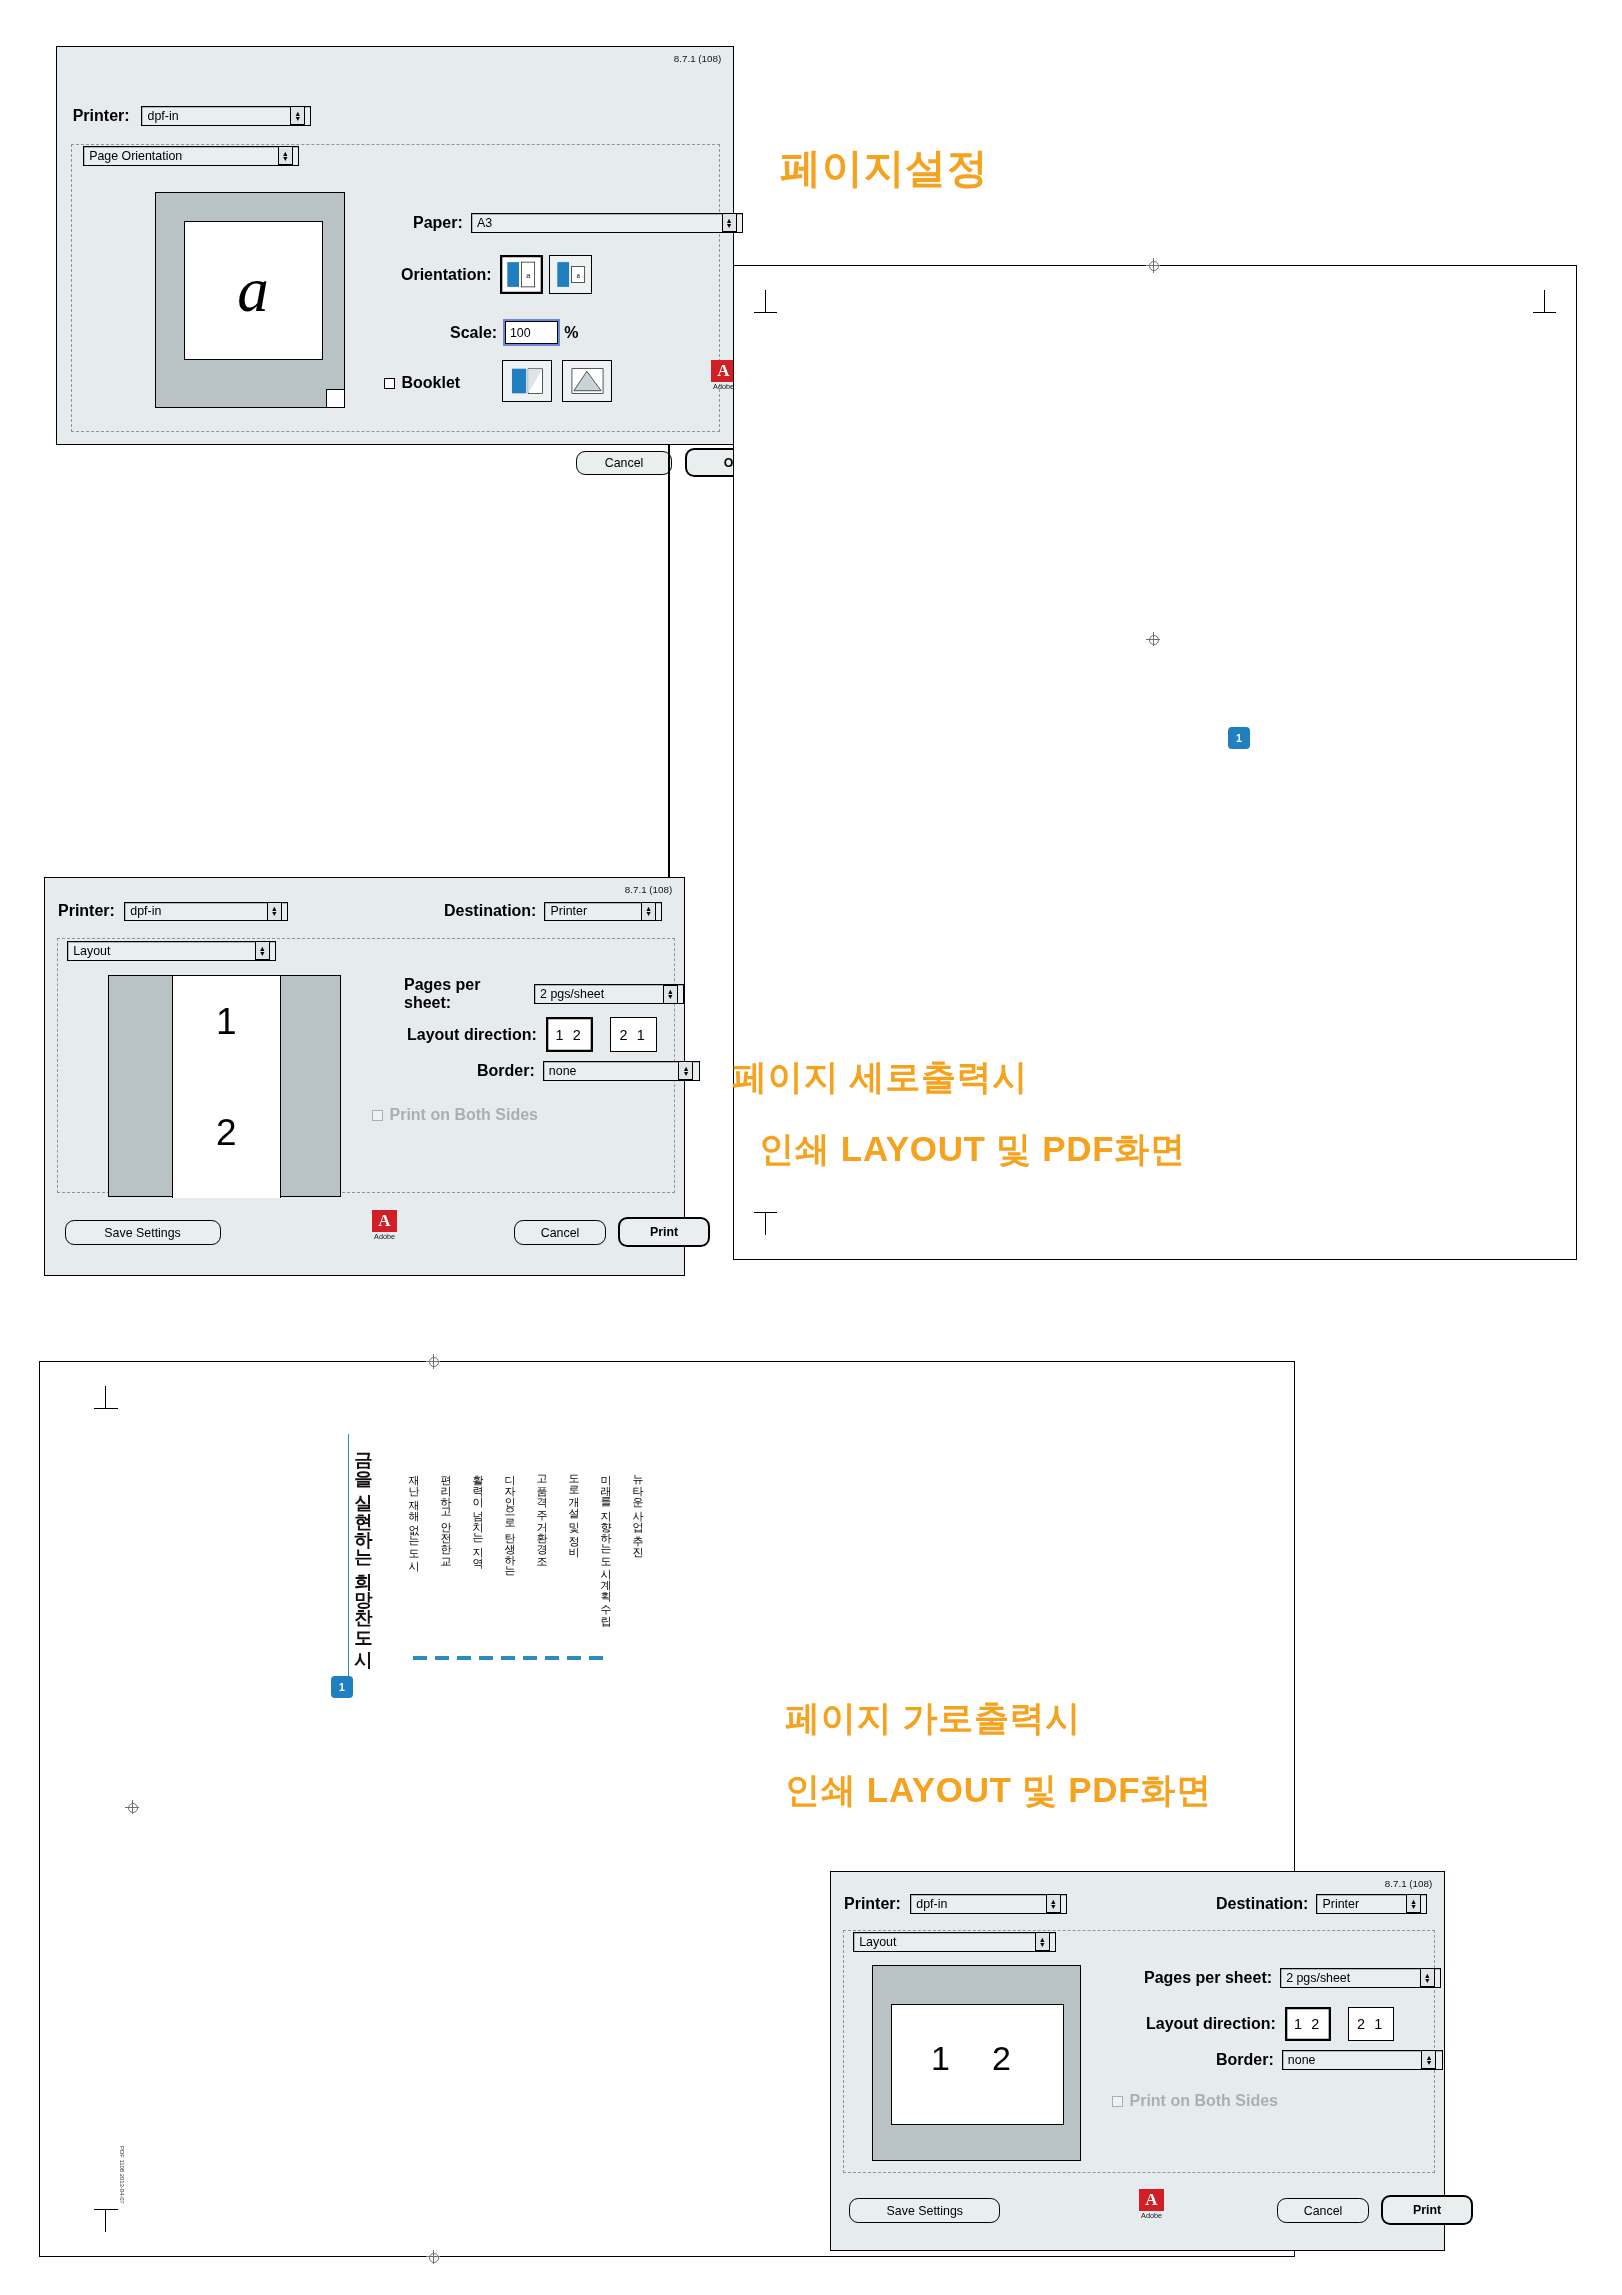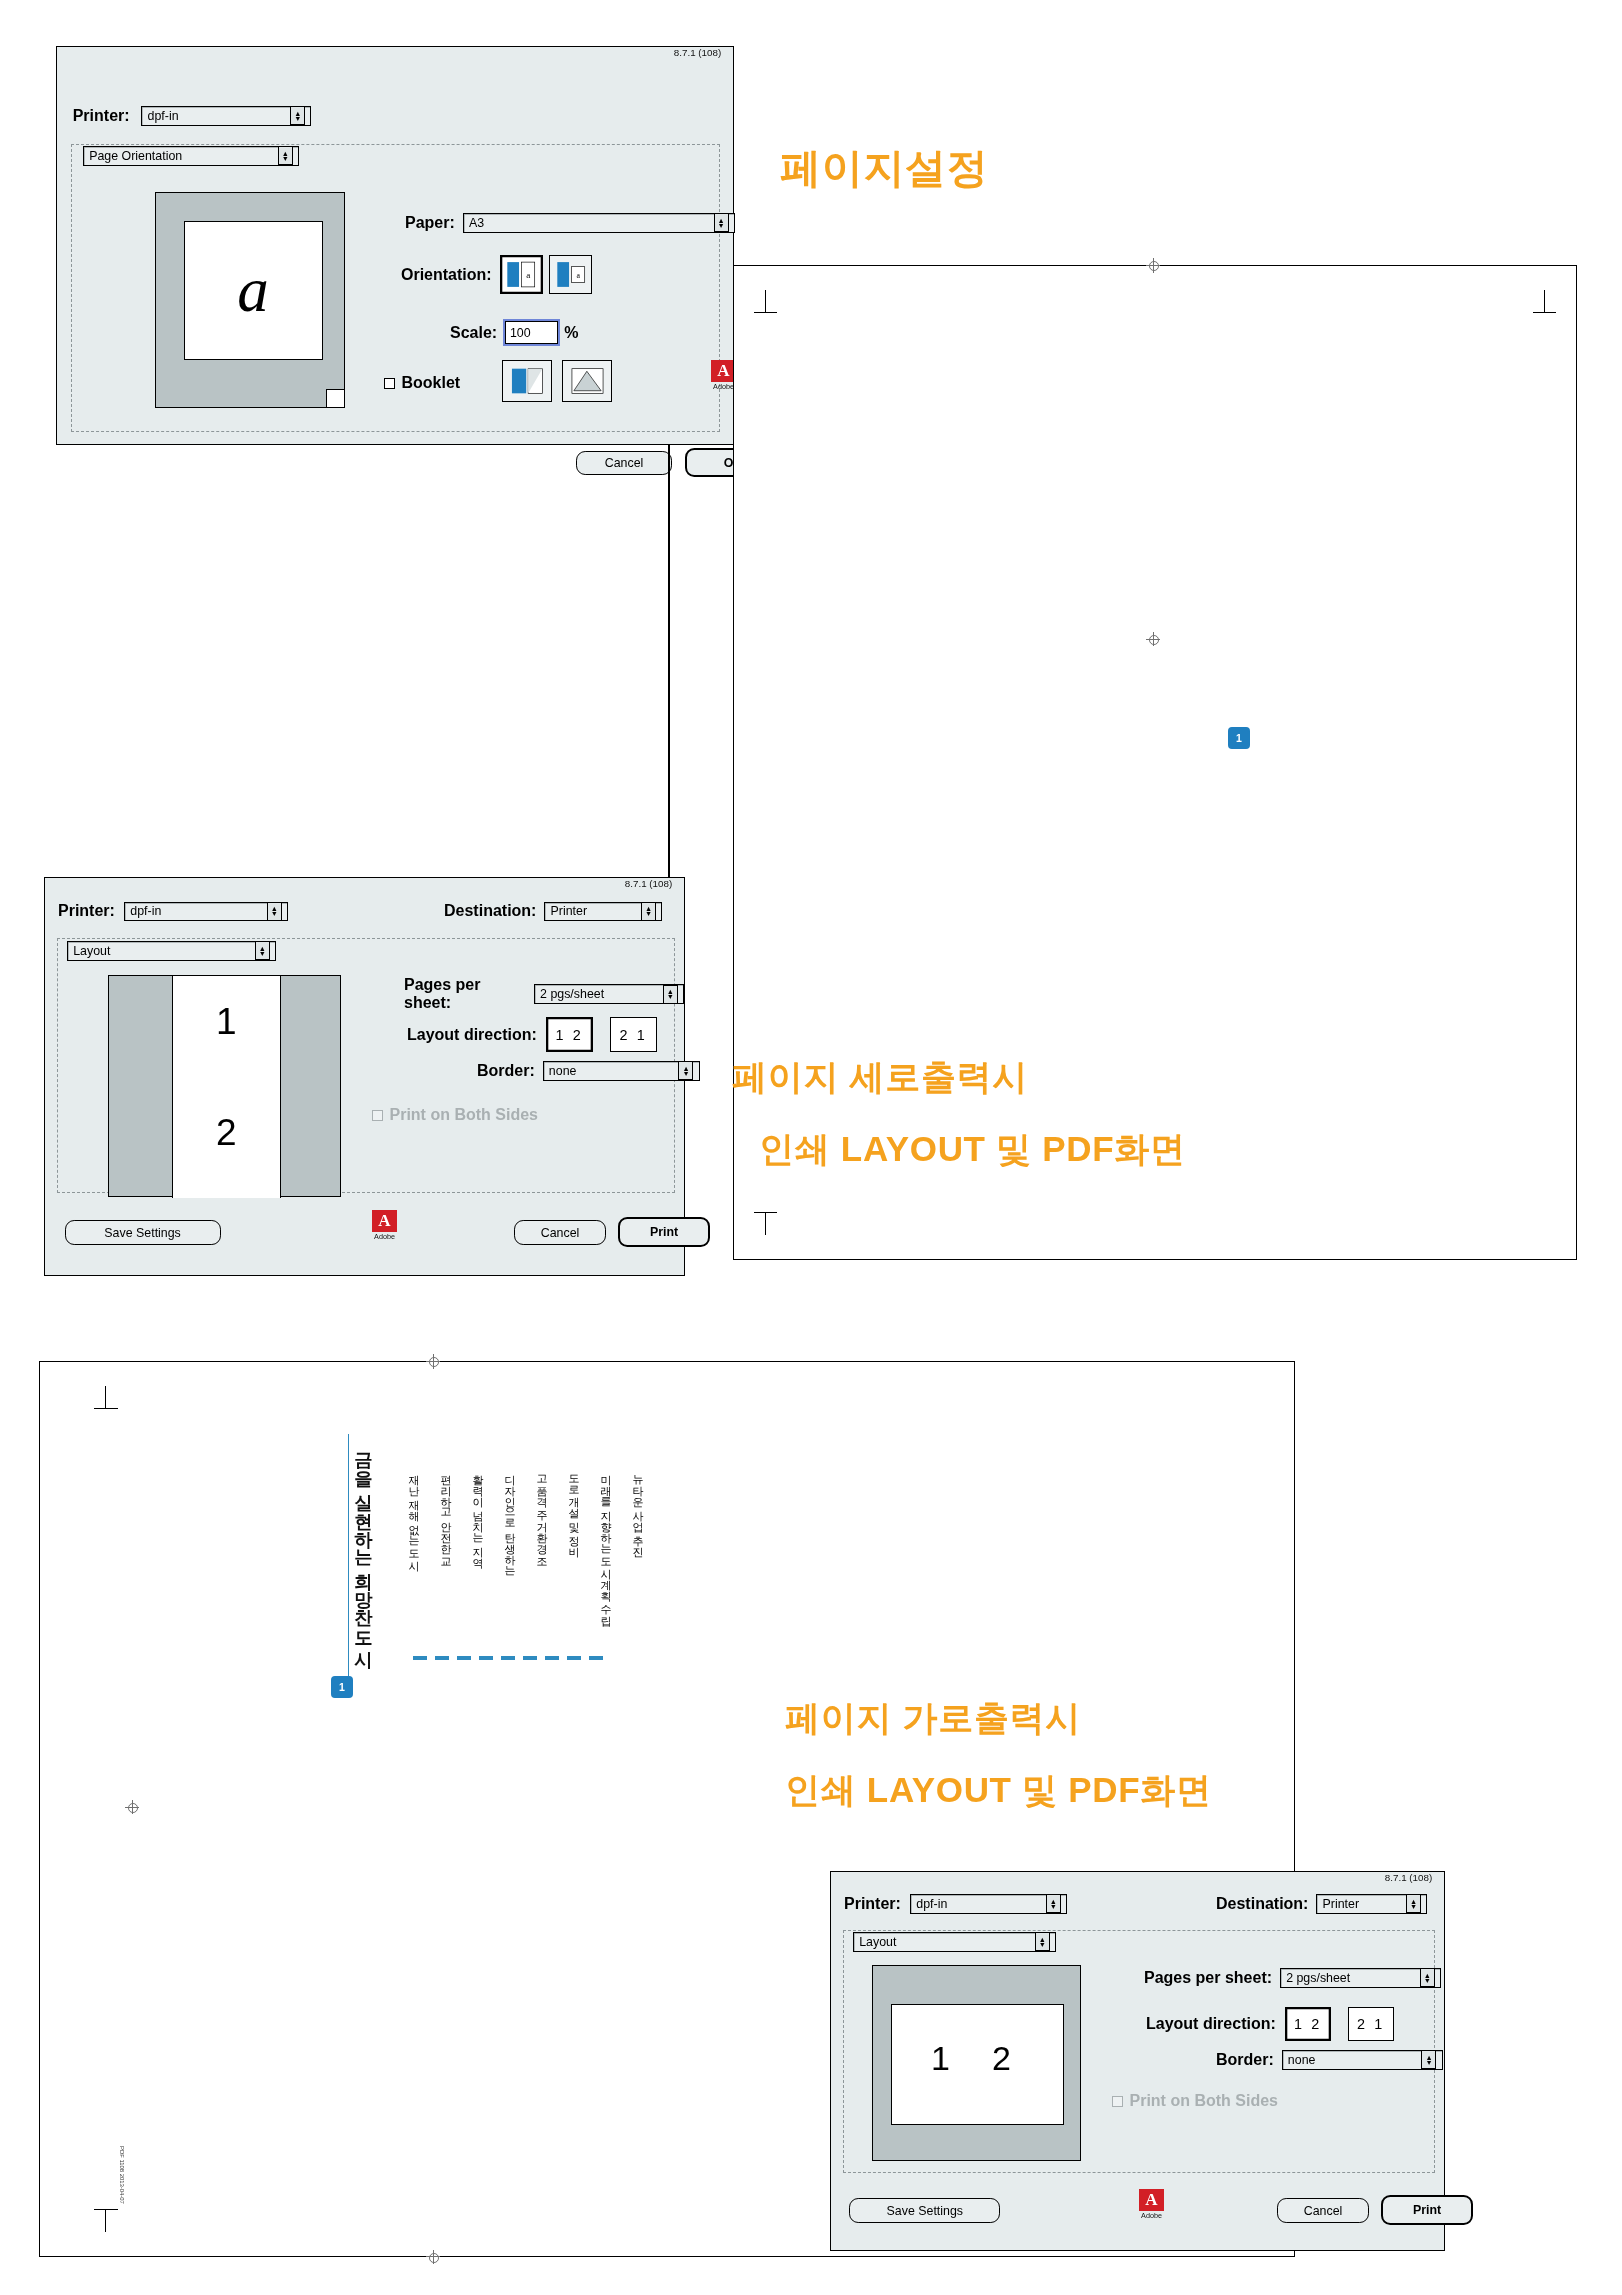--- a/index.html
+++ b/index.html
@@ -1,20 +1,20 @@
 <!DOCTYPE html>
 <html style="font-size:10.5px"><head>
 <meta charset="utf-8">
 <style>
   html,body{margin:0;padding:0;background:#ffffff;}
   body{width:1623px;height:2295px;position:relative;font-family:"Liberation Sans",sans-serif;color:#000;}
 
   
   .dialog{position:absolute;background:#e6eced;border:0.7px solid #000;box-sizing:border-box;}
-  .dlg-ver{font-size:9.8px;position:absolute;right:11.8px;top:0;color:#111;}
+  .dlg-ver{font-size:9.8px;position:absolute;right:11.8px;top:6px;color:#111;}
   .row{display:flex;align-items:center;}
   .lbl{font-size:16px;color:#000;font-weight:bold;}
   .popup{position:relative;background:#e9eeef;border:0.7px solid #000;box-sizing:border-box;
          font-size:12.4px;display:flex;align-items:center;padding:0 5.2px;height:19.6px;
          box-shadow:0.7px 0.7px 0 #9aa3a5 inset;}
   .popup .txt{flex:1;white-space:nowrap;overflow:hidden;}
   .popup .arrows{width:13px;height:17px;border:0.7px solid #000;background:#dfe5e6;
         display:flex;flex-direction:column;align-items:center;justify-content:center;line-height:5.2px;font-size:7.2px;}
   .field{background:#fff;border:0.7px solid #000;font-size:12.4px;display:flex;align-items:center;padding:0 3.9px;}
   .btn{border:0.7px solid #000;border-radius:9.2px;background:#e9eeef;font-size:12.4px;
@@ -81,21 +81,21 @@
 
   <div class="preview" style="position:absolute;left:98px;top:145px;width:190px;height:216px;background:#b9c3c5;">
     <div style="position:absolute;left:27.5px;top:27.5px;width:137px;height:137px;background:#fff;border:0.7px solid #000;
                 display:flex;align-items:center;justify-content:center;">
       <span style="font-family:'Liberation Serif',serif;font-style:italic;font-size:63px;">a</span>
     </div>
     <div style="position:absolute;right:0;bottom:0;width:17px;height:17px;background:#fff;
                 border-left:0.7px solid #000;border-top:0.7px solid #000;"></div>
   </div>
 
-  <div class="row" style="position:absolute;left:348px;top:166px;">
+  <div class="row" style="position:absolute;left:356px;top:166px;">
     <span class="lbl">Paper:</span>
     <div class="popup" style="width:272px;margin-left:7.9px;">
       <span class="txt">A3</span>
       <span class="arrows">
           <span>▲</span>
           <span>▼</span>
         </span>
     </div>
   </div>
 

